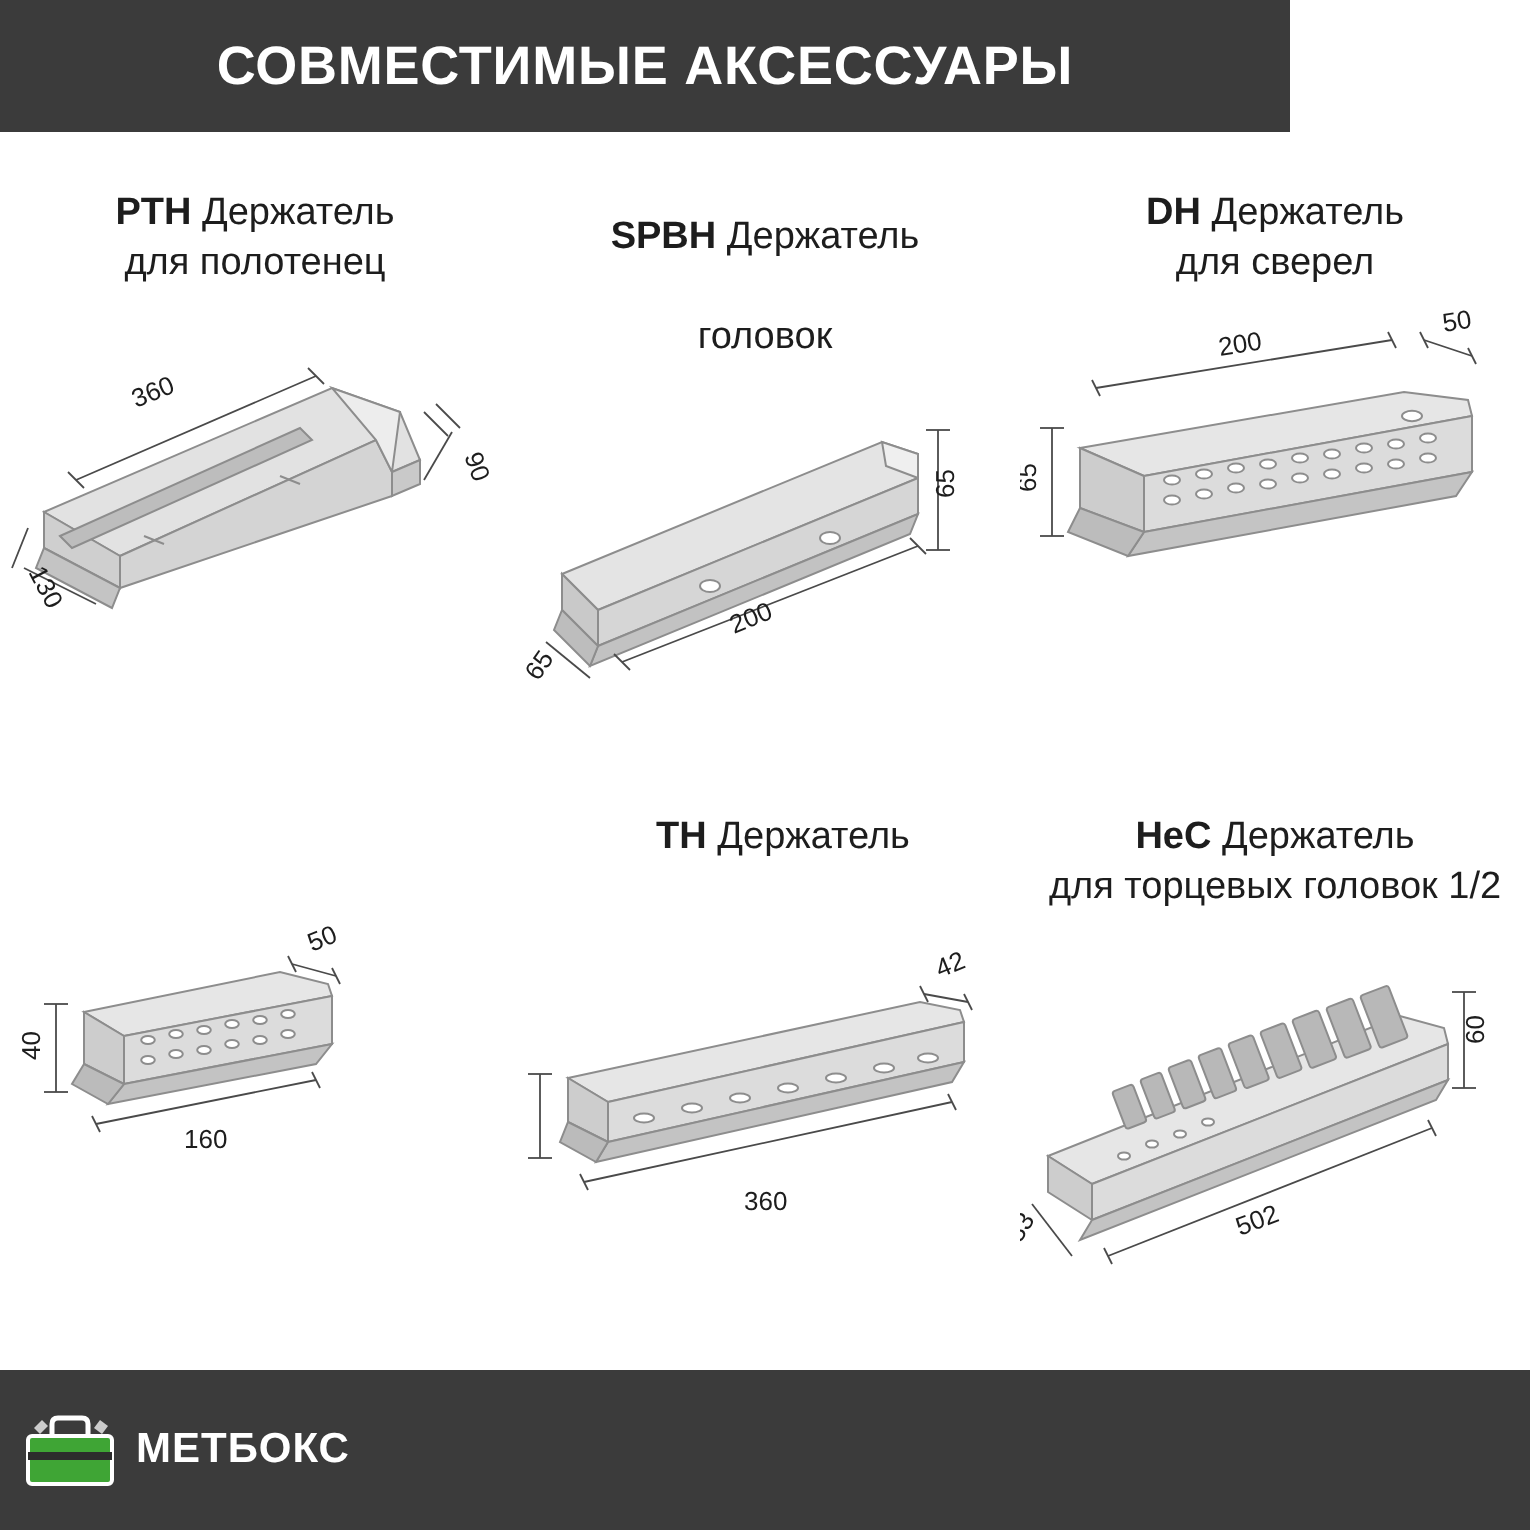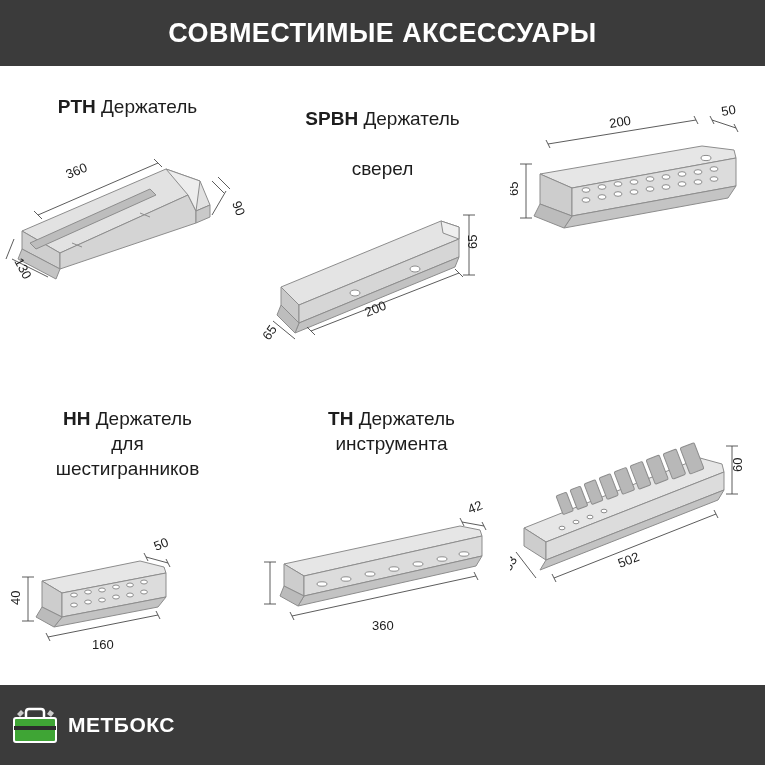--- a/index.html
+++ b/index.html
@@ -17,21 +17,21 @@
   .page {
     width: 765px;
     height: 765px;
     position: relative;
     background: #ffffff;
   }
   
   .header {
     position: absolute;
     left: 0; top: 0;
-    width: 765px;
+    width: 645px;
     height: 66px;
     background: #3b3b3b;
     display: flex;
     align-items: center;
     justify-content: center;
   }
   .header-title {
     color: #ffffff;
     font-size: 27px;
     font-weight: bold;
@@ -108,20 +108,21 @@
   <div class="header">
     <div class="header-title">СОВМЕСТИМЫЕ АКСЕССУАРЫ</div>
   </div>
 
   <div class="grid">
 
     <div class="cell" style="left:0px; top:28px;">
       <div class="caption">
         <span class="code">PTH</span>
         <span>Держатель</span><br>
+        <span>для полотенец</span>
       </div>
       <div class="art">
         <svg width="255" height="185" viewBox="0 0 255 185">
 
           <g stroke="#8d8d8d" stroke-width="1" fill="#d9d9d9">
             <polygon points="22,112 166,50 200,62 210,86 196,92 188,76 60,134" fill="#e2e2e2"></polygon>
             <polygon points="22,112 60,134 60,150 22,130" fill="#cfcfcf"></polygon>
             <polygon points="60,134 188,76 196,92 196,104 60,150" fill="#d4d4d4"></polygon>
             <polygon points="166,50 200,62 196,92 188,76" fill="#ededed"></polygon>
 
@@ -148,21 +149,21 @@
           <text class="dim-label" x="14" y="142" transform="rotate(62 14 142)">130</text>
         </svg>
       </div>
     </div>
 
     <div class="cell" style="left:255px; top:40px;">
       <div class="caption">
         <span class="code">SPBH</span>
         <span>Держатель</span><br>
         <br>
-        <span>сверел</span>
+        <span>головок</span>
       </div>
       <div class="art">
         <svg width="255" height="185" viewBox="0 0 255 185">
           <g stroke="#8d8d8d" stroke-width="1">
             <polygon points="26,106 186,40 204,46 204,58 44,124" fill="#e4e4e4"></polygon>
             <polygon points="26,106 44,124 44,142 26,124" fill="#c9c9c9"></polygon>
             <polygon points="44,124 204,58 204,76 44,142" fill="#d6d6d6"></polygon>
             <polygon points="186,40 204,46 204,58 188,52" fill="#efefef"></polygon>
             <polygon points="44,142 204,76 200,86 40,152" fill="#c2c2c2"></polygon>
             <polygon points="26,124 44,142 40,152 22,134" fill="#bdbdbd"></polygon>
@@ -179,20 +180,25 @@
             <line x1="18" y1="140" x2="40" y2="158"></line>
           </g>
           <text class="dim-label" x="222" y="68" transform="rotate(-90 222 68)">65</text>
           <text class="dim-label" x="112" y="136" transform="rotate(-22 112 136)">200</text>
           <text class="dim-label" x="14" y="160" transform="rotate(-55 14 160)">65</text>
         </svg>
       </div>
     </div>
 
     <div class="cell" style="left:510px; top:28px;">
+      <div class="caption">
+        <span class="code">DH</span>
+        <span>Держатель</span><br>
+        <span>для сверел</span>
+      </div>
       <div class="art">
         <svg width="255" height="185" viewBox="0 0 255 185">
           <g stroke="#8d8d8d" stroke-width="1">
             <polygon points="30,80 192,52 224,56 226,64 62,94" fill="#e6e6e6"></polygon>
             <polygon points="30,80 62,94 62,122 30,110" fill="#cdcdcd"></polygon>
             <polygon points="62,94 226,64 226,92 62,122" fill="#dcdcdc"></polygon>
             <polygon points="62,122 226,92 218,104 54,134" fill="#c4c4c4"></polygon>
             <polygon points="30,110 62,122 54,134 24,122" fill="#bcbcbc"></polygon>
 
             <g fill="#ffffff">
@@ -229,26 +235,20 @@
             <line x1="10" y1="124" x2="22" y2="124"></line>
           </g>
           <text class="dim-label" x="100" y="34" transform="rotate(-9 100 34)">200</text>
           <text class="dim-label" x="212" y="22" transform="rotate(-9 212 22)">50</text>
           <text class="dim-label" x="8" y="102" transform="rotate(-90 8 102)">65</text>
         </svg>
       </div>
     </div>
 
     <div class="cell" style="left:0px; top:340px;">
-      <div class="caption">
-        <span class="code">HH</span>
-        <span>Держатель</span><br>
-        <span>для</span><br>
-        <span>шестигранников</span>
-      </div>
       <div class="art">
         <svg width="255" height="185" viewBox="0 0 255 185">
           <g stroke="#8d8d8d" stroke-width="1">
             <polygon points="42,100 140,80 164,86 166,92 62,112" fill="#e6e6e6"></polygon>
             <polygon points="42,100 62,112 62,136 42,126" fill="#cdcdcd"></polygon>
             <polygon points="62,112 166,92 166,116 62,136" fill="#dcdcdc"></polygon>
             <polygon points="62,136 166,116 158,126 54,146" fill="#c3c3c3"></polygon>
             <polygon points="42,126 62,136 54,146 36,136" fill="#bbbbbb"></polygon>
             <g fill="#ffffff">
               <ellipse cx="74" cy="114" rx="3.4" ry="2"></ellipse>
@@ -280,21 +280,20 @@
           <text class="dim-label" x="20" y="124" transform="rotate(-90 20 124)">40</text>
           <text class="dim-label" x="92" y="168">160</text>
         </svg>
       </div>
     </div>
 
     <div class="cell" style="left:264px; top:340px;">
       <div class="caption">
         <span class="code">TH</span>
         <span>Держатель</span><br>
-        <span>инструмента</span>
       </div>
       <div class="art">
         <svg width="255" height="185" viewBox="0 0 255 185">
           <g stroke="#8d8d8d" stroke-width="1">
             <polygon points="20,108 196,70 216,74 218,80 40,120" fill="#e6e6e6"></polygon>
             <polygon points="20,108 40,120 40,140 20,130" fill="#cdcdcd"></polygon>
             <polygon points="40,120 218,80 218,100 40,140" fill="#dcdcdc"></polygon>
             <polygon points="40,140 218,100 212,110 34,150" fill="#c3c3c3"></polygon>
             <polygon points="20,130 40,140 34,150 16,140" fill="#bbbbbb"></polygon>
             <g fill="#ffffff">
@@ -319,20 +318,25 @@
             <line x1="210" y1="116" x2="214" y2="124"></line>
           </g>
           <text class="dim-label" x="206" y="58" transform="rotate(-22 206 58)">42</text>
           <text class="dim-label" x="-2" y="132" transform="rotate(-90 -2 132)">40</text>
           <text class="dim-label" x="108" y="174">360</text>
         </svg>
       </div>
     </div>
 
     <div class="cell" style="left:510px; top:340px;">
+      <div class="caption">
+        <span class="code">HeC</span>
+        <span>Держатель</span><br>
+        <span>для торцевых головок 1/2</span>
+      </div>
       <div class="art">
         <svg width="255" height="185" viewBox="0 0 255 185">
           <g stroke="#8d8d8d" stroke-width="1">
 
             <polygon points="14,122 190,52 212,58 214,66 36,136" fill="#e6e6e6"></polygon>
             <polygon points="14,122 36,136 36,154 14,140" fill="#cdcdcd"></polygon>
             <polygon points="36,136 214,66 214,84 36,154" fill="#dcdcdc"></polygon>
             <polygon points="36,154 214,84 208,94 30,164" fill="#c3c3c3"></polygon>
 
             <g fill="#b8b8b8">

